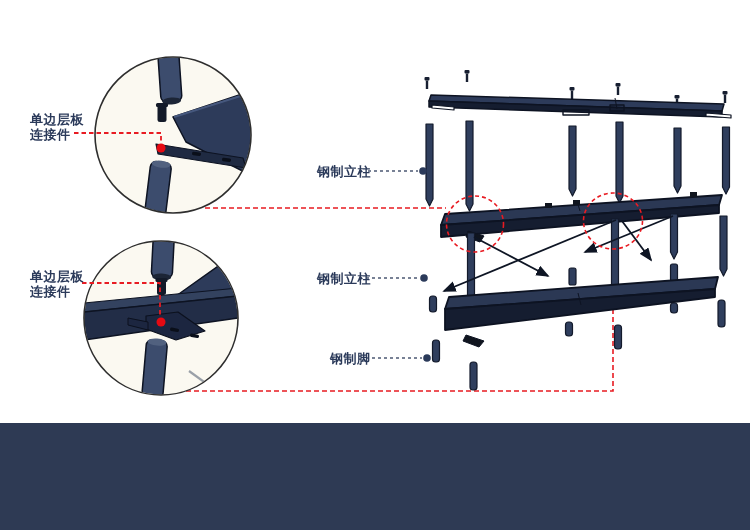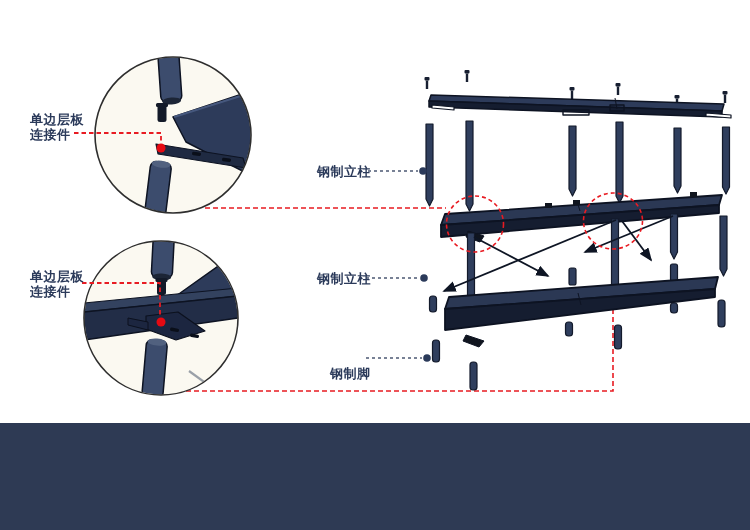--- a/index.html
+++ b/index.html
@@ -204,21 +204,21 @@
     <div>连接件</div>
   </div>
 
   <div class="lbl" style="left:30px;top:269px;">
     <div>单边层板</div>
     <div>连接件</div>
   </div>
 
   <div class="lbl" style="left:317px;top:164px;">钢制立柱</div>
   <div class="lbl" style="left:317px;top:271px;">钢制立柱</div>
-  <div class="lbl" style="left:330px;top:366px;">钢制脚</div>
+  <div class="lbl" style="left:330px;top:351px;">钢制脚</div>
 
   <div class="footer">
     
     
     
     
   </div>
 
 </div>
 

